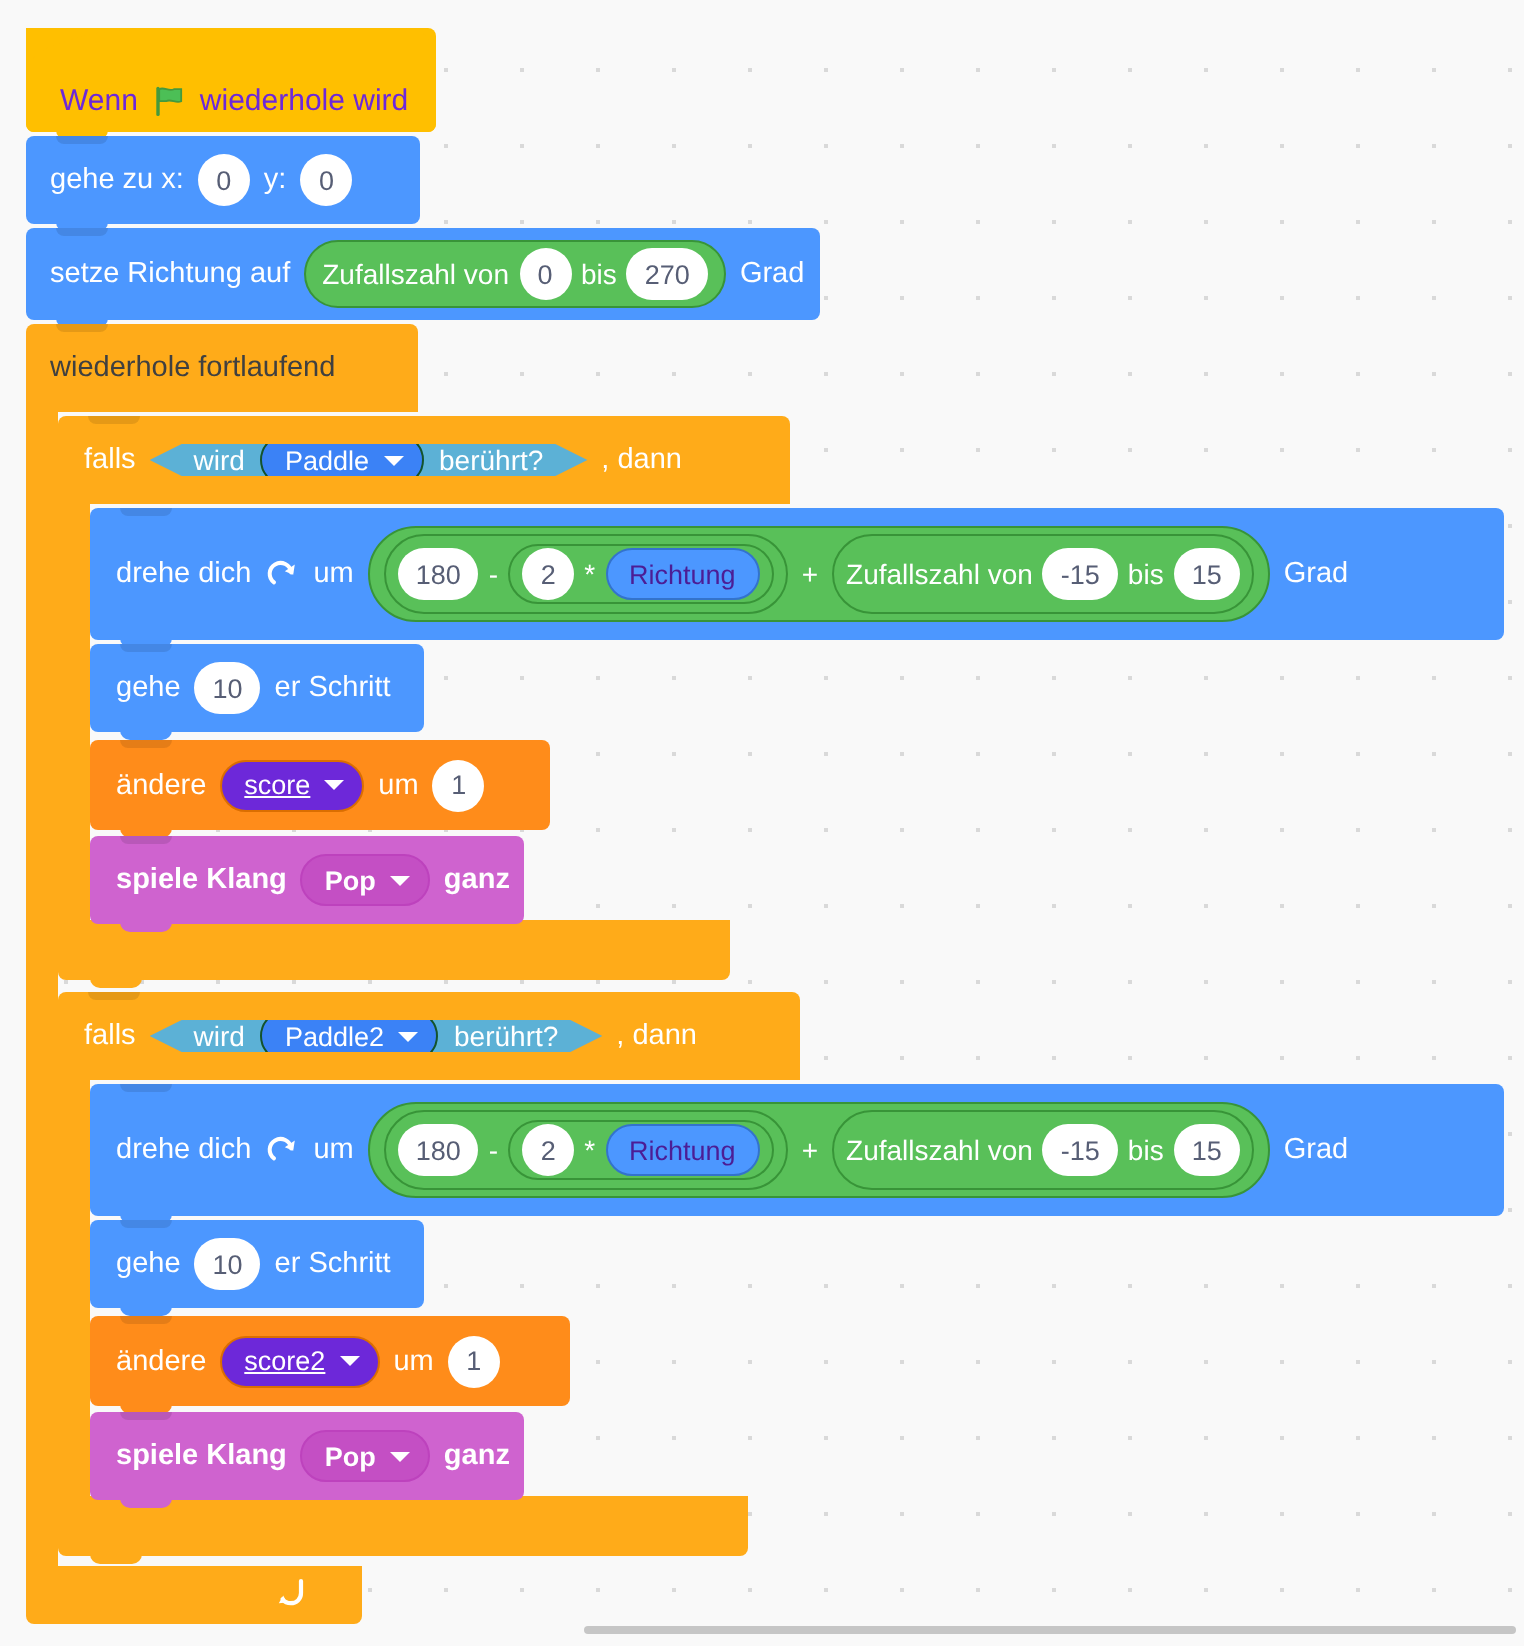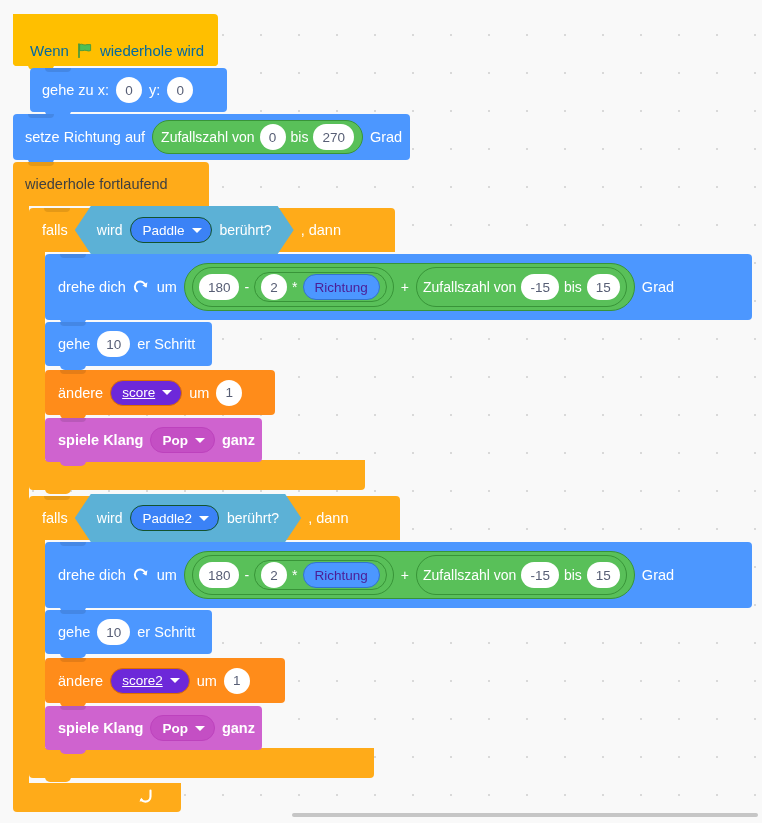--- a/index.html
+++ b/index.html
@@ -51,21 +51,21 @@
     position:absolute;
     background:#ffbf00;
     border-radius:0 4px 4px 4px;
   }
   .hat-top{
     position:absolute;left:0;top:0;width:100%;height:22px;
     background:#ffbf00;
     border-radius:80px 18px 0 0 / 26px 18px 0 0;
   }
   .hat-body{position:absolute;left:0;top:20px;width:100%;bottom:0;background:#ffbf00;border-radius:0 0 4px 4px;}
-  .hat-text{position:absolute;left:17px;top:28px;display:flex;align-items:center;z-index:3;font-size:15px;color:#0369a1;}
+  .hat-text{position:absolute;left:17px;top:28px;display:flex;align-items:center;z-index:3;font-size:15px;color:#6d28d9;}
 
   
   .oval{
     background:#fff;color:#575e75;
     border-radius:14px;
     height:26px;min-width:26px;
     display:inline-flex;align-items:center;justify-content:center;
     padding:0 9px;
     font-size:13.5px;
     box-sizing:border-box;
@@ -106,21 +106,21 @@
   .dd-sound{background:#c44fc4;border:1px solid #bd42bd;}
   .caret{
     width:0;height:0;border-left:5px solid transparent;border-right:5px solid transparent;
     border-top:5px solid #fff;display:inline-block;
   }
 
   
   .hex{
     position:relative;display:inline-flex;align-items:center;
     background:#5cb1d6;
-    height:48px;
+    height:16px;
     padding:0 22px;
     color:#fff;font-size:14px;white-space:nowrap;
     clip-path:polygon(16px 0, calc(100% - 16px) 0, 100% 50%, calc(100% - 16px) 100%, 16px 100%, 0 50%);
     gap:8px;
   }
 
   
   .c-top{position:absolute;background:#ffab19;border-radius:4px 4px 0 0;display:flex;align-items:center;}
   .c-left{position:absolute;background:#ffab19;width:16px;}
   .c-bot{position:absolute;background:#ffab19;border-radius:0 0 4px 4px;}
@@ -156,21 +156,21 @@
         <svg width="17" height="17" viewBox="0 0 17 17">
           <path d="M3 2.2 L3 15.2" stroke="#45993d" stroke-width="1.7" fill="none" stroke-linecap="round"></path>
           <path d="M3.6 2.6 C6 1.2 8.4 4 11 2.6 L14.6 2.6 L14.6 8.6 C12 10 9.6 7.2 7 8.6 L3.6 8.6 Z" fill="#4cbf56" stroke="#45993d" stroke-width=".9"></path>
         </svg>
       </span>
       <span class="lbl gap4">wiederhole wird</span>
     </div>
     <div class="notch c-events" style="bottom:-4px;"></div>
   </div>
 
-  <div class="blk c-motion" style="left:30px;top:68px;width:197px;height:44px;padding:0 12px;">
+  <div class="blk c-motion" style="left:13px;top:68px;width:197px;height:44px;padding:0 12px;">
     <div class="topnotch"></div>
     <span class="lbl">gehe zu x:</span>
     <span class="oval gap4">0</span>
     <span class="lbl gap4">y:</span>
     <span class="oval gap4">0</span>
     <div class="notch c-motion"></div>
   </div>
 
   <div class="blk c-motion" style="left:13px;top:114px;width:397px;height:46px;padding:0 12px;">
     <div class="topnotch"></div>

